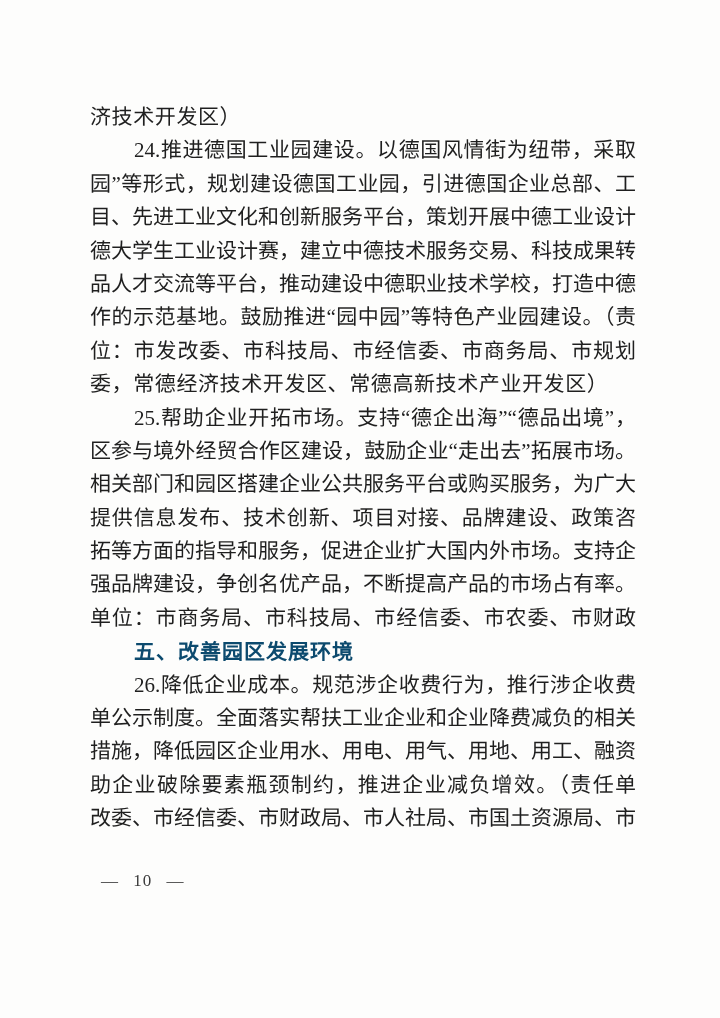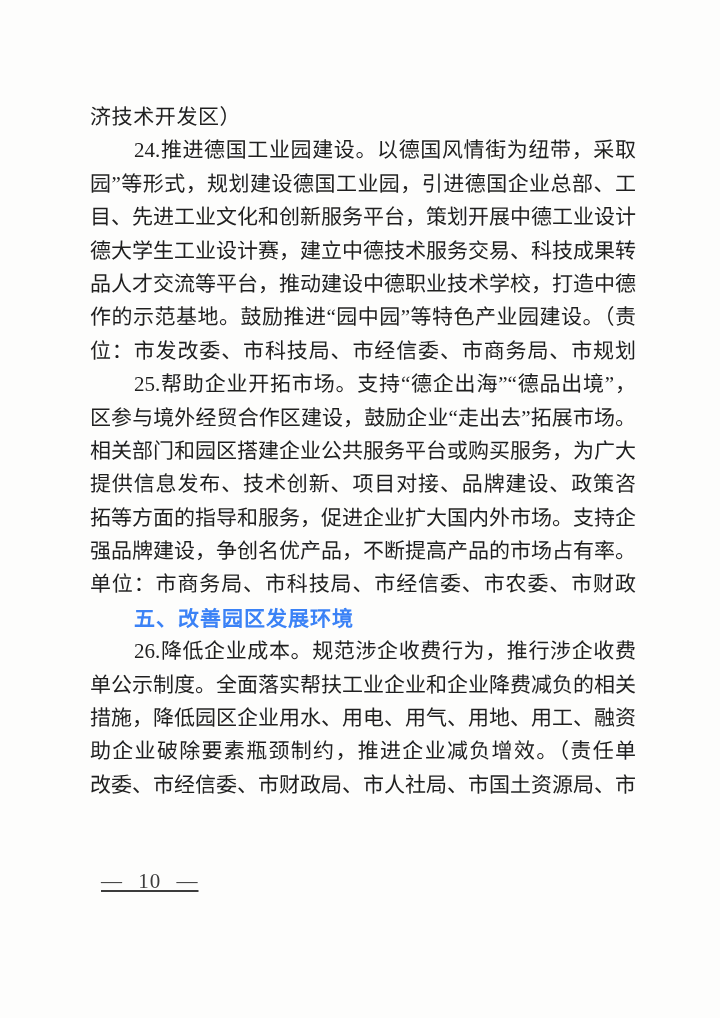--- a/index.html
+++ b/index.html
@@ -36,48 +36,48 @@
     text-align-last: justify;
     overflow: hidden;
   }
   .line.indent {
     padding-left: 44px;
   }
   .line.heading {
     font-weight: 700;
     font-family: "Liberation Sans", sans-serif;
     letter-spacing: 1px;
-    color: #3b82f6;
+    color: #0c4a6e;
   }
   .footer {
     position: absolute;
     left: 101px;
     top: 869px;
-    font-size: 21px;
+    font-size: 17px;
     line-height: 24px;
     color: #3c3c3c;
     letter-spacing: 1px;
     word-spacing: 9px;
     white-space: nowrap;
-    text-decoration: underline;
   }
 </style>
 </head>
 <body>
 
 <div class="page">
   <div class="content">
     <div class="line">济技术开发区）</div>
     <div class="line indent justify">24.推进德国工业园建设。以德国风情街为纽带，采取“园中</div>
     <div class="line justify">园”等形式，规划建设德国工业园，引进德国企业总部、工业 4.0 项</div>
     <div class="line justify">目、先进工业文化和创新服务平台，策划开展中德工业设计展和中</div>
     <div class="line justify">德大学生工业设计赛，建立中德技术服务交易、科技成果转化、产</div>
     <div class="line justify">品人才交流等平台，推动建设中德职业技术学校，打造中德交流合</div>
     <div class="line justify">作的示范基地。鼓励推进“园中园”等特色产业园建设。（责任单</div>
     <div class="line justify">位：市发改委、市科技局、市经信委、市商务局、市规划局、市国资</div>
+    <div class="line">委，常德经济技术开发区、常德高新技术产业开发区）</div>
     <div class="line indent justify">25.帮助企业开拓市场。支持“德企出海”“德品出境”，支持园</div>
     <div class="line justify">区参与境外经贸合作区建设，鼓励企业“走出去”拓展市场。鼓励</div>
     <div class="line justify">相关部门和园区搭建企业公共服务平台或购买服务，为广大企业</div>
     <div class="line justify">提供信息发布、技术创新、项目对接、品牌建设、政策咨询、市场开</div>
     <div class="line justify">拓等方面的指导和服务，促进企业扩大国内外市场。支持企业加</div>
     <div class="line justify">强品牌建设，争创名优产品，不断提高产品的市场占有率。（责任</div>
     <div class="line justify">单位：市商务局、市科技局、市经信委、市农委、市财政局、市旅游外</div>
     <div class="line indent heading">五、改善园区发展环境</div>
     <div class="line indent justify">26.降低企业成本。规范涉企收费行为，推行涉企收费目录清</div>
     <div class="line justify">单公示制度。全面落实帮扶工业企业和企业降费减负的相关政策</div>

